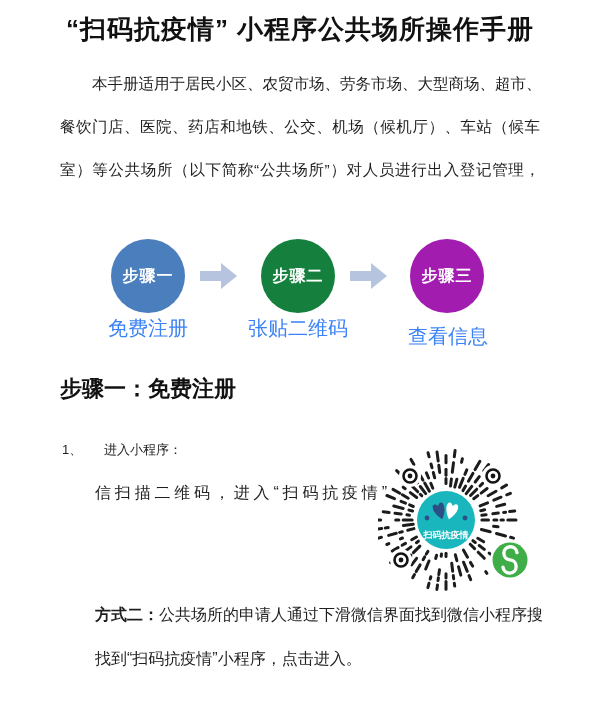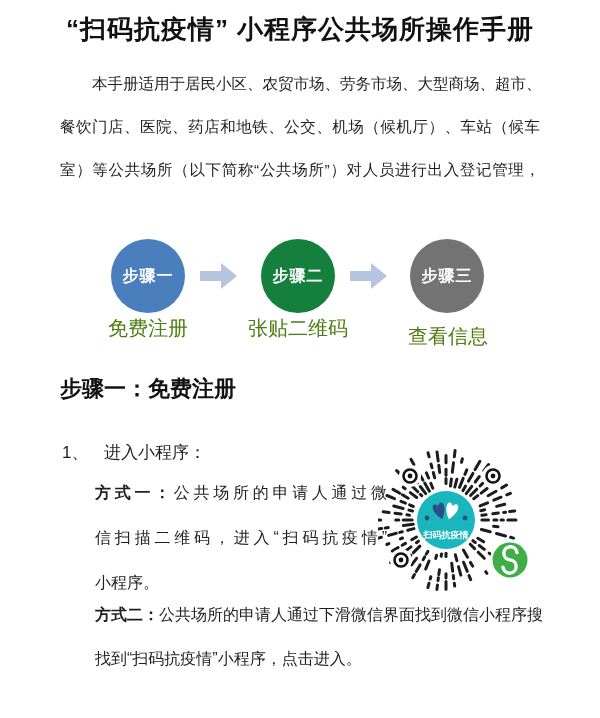--- a/index.html
+++ b/index.html
@@ -13,34 +13,34 @@
   .intro .line{height:43px;line-height:43px;text-align:justify;text-align-last:justify;white-space:nowrap;}
   .intro .line.first{text-indent:32px;}
   .intro .line.last{text-align-last:left;}
 
   
   .circle{position:absolute;top:239px;width:74px;height:74px;border-radius:50%;
           display:flex;align-items:center;justify-content:center;
           color:#fff;font-size:16px;font-weight:bold;letter-spacing:1px;}
   .c1{left:111px;background:#4a7ebc;}
   .c2{left:261px;background:#15803d;}
-  .c3{left:410px;background:#737373;justify-content:center;}
+  .c3{left:410px;background:#a21caf;justify-content:center;}
   .caption{position:absolute;top:315px;width:140px;text-align:center;
-           font-size:20px;color:#4d7c0f;font-weight:500;}
+           font-size:20px;color:#3b82f6;font-weight:500;}
   .cap1{left:78px;} .cap2{left:228px;} .cap3{left:378px;margin-top:8px;}
   .block-arrow{position:absolute;top:263px;width:37px;height:26px;}
   .a1{left:200px;} .a2{left:350px;}
   .block-arrow .shaft{position:absolute;left:0;top:8px;width:21px;height:10px;background:#b6c4e0;}
   .block-arrow .head{position:absolute;left:21px;top:0;width:0;height:0;
            border-top:13px solid transparent;border-bottom:13px solid transparent;
            border-left:16px solid #b6c4e0;}
 
   .section-heading{position:absolute;top:374px;left:60px;font-size:22px;font-weight:bold;color:#111;}
 
-  .item-row{position:absolute;top:441px;left:62px;font-size:17px;color:#1f1f1f;}
+  .item-row{position:absolute;top:441px;left:62px;font-size:13px;color:#1f1f1f;}
   .item-row .num{display:inline-block;width:42px;}
 
   .method1{position:absolute;top:470px;left:95px;width:292px;font-size:16px;color:#1f1f1f;}
   .method1 .line{height:45px;line-height:45px;text-align:justify;text-align-last:justify;white-space:nowrap;}
   .method1 .line.last{text-align-last:left;}
   .m-label{font-weight:bold;}
 
   .method2{position:absolute;top:593px;left:95px;width:445px;font-size:16px;color:#1f1f1f;}
   .method2 .line{height:44px;line-height:44px;text-align:justify;text-align-last:justify;white-space:nowrap;}
   .method2 .line.last{text-align-last:left;}
@@ -84,23 +84,21 @@
   <div class="caption cap2">张贴二维码</div>
   <div class="caption cap3">查看信息</div>
 
   <div class="section-heading">步骤一：免费注册</div>
 
   <div class="item-row">
     <span class="num">1、</span><span>进入小程序：</span>
   </div>
 
   <div class="method1">
-    <div class="line"><span class="m-label">方式一：</span><span>公共场所的申请人通过微</span></div>
     <div class="line">信扫描二维码，进入“扫码抗疫情”</div>
-    <div class="line last">小程序。</div>
   </div>
 
   <div class="qr-wrap">
     <svg width="168" height="152" viewBox="0 0 168 152">
       <g id="qr-spokes">
           <line x1="103.9" y1="74.0" x2="110.5" y2="74.0"></line>
           <line x1="115.9" y1="74.0" x2="118.9" y2="74.0"></line>
           <line x1="123.0" y1="74.0" x2="125.4" y2="74.0"></line>
           <line x1="129.8" y1="74.0" x2="138.0" y2="74.0"></line>
           <line x1="115.6" y1="80.3" x2="120.0" y2="80.8"></line>

